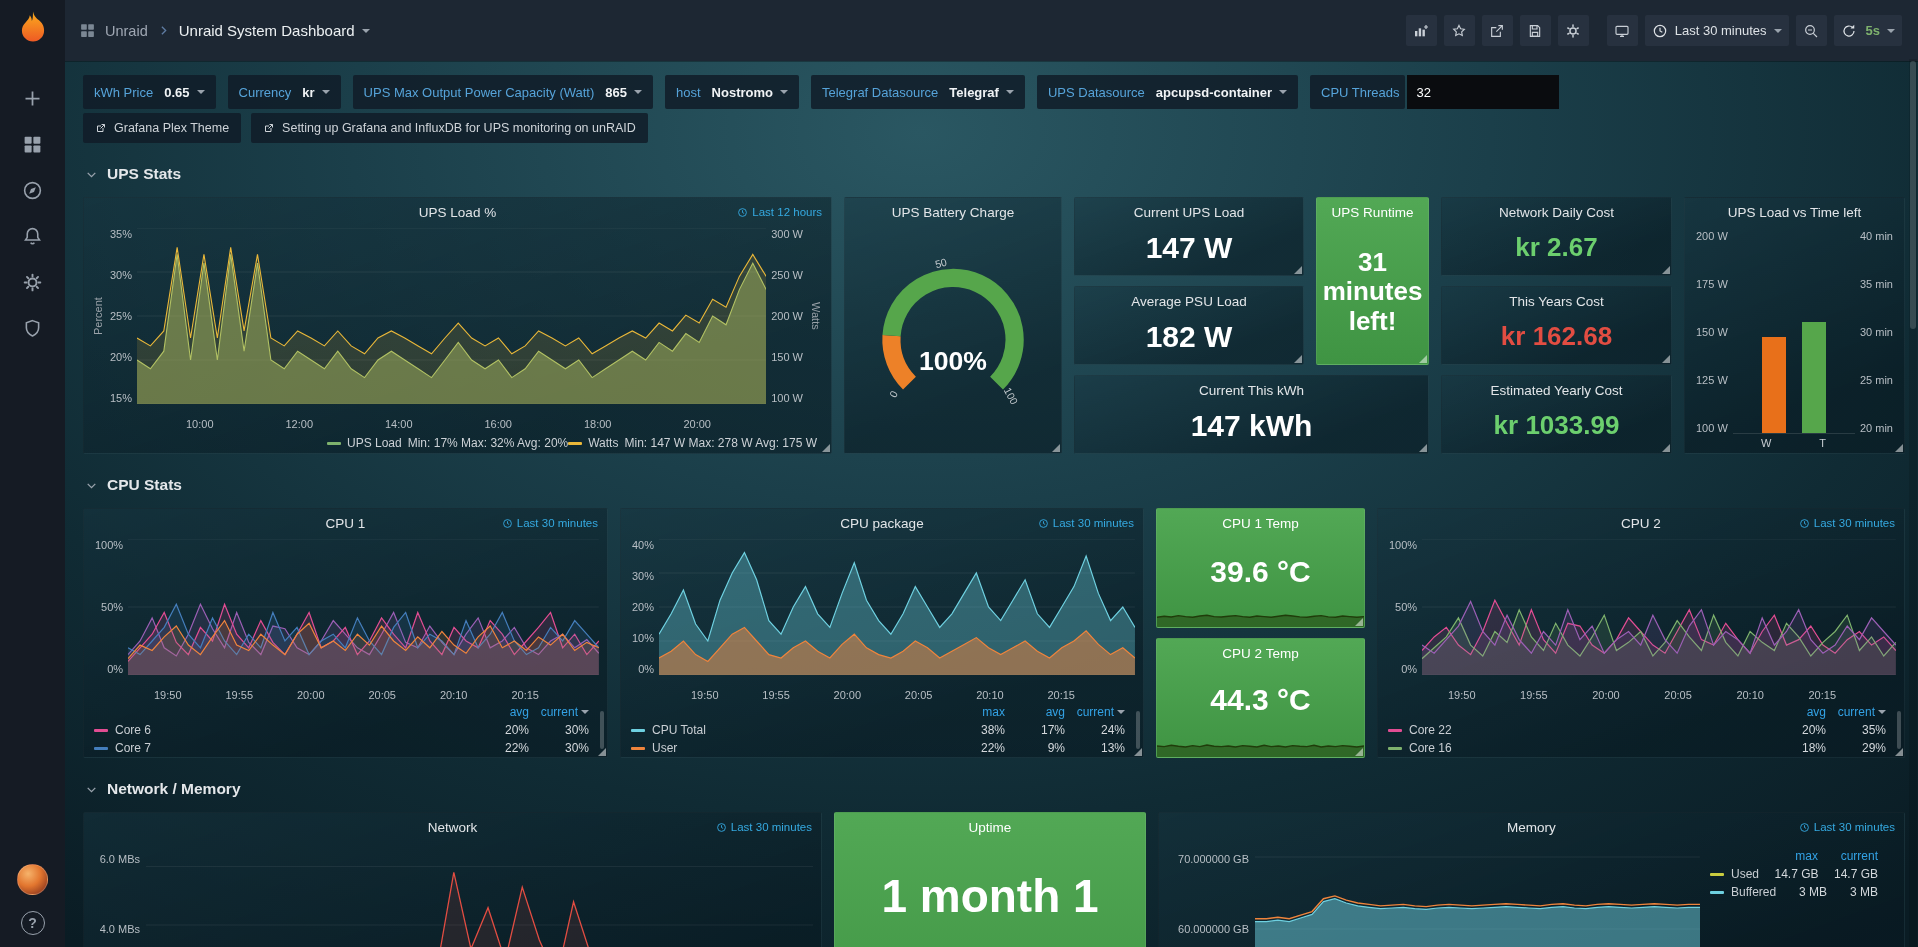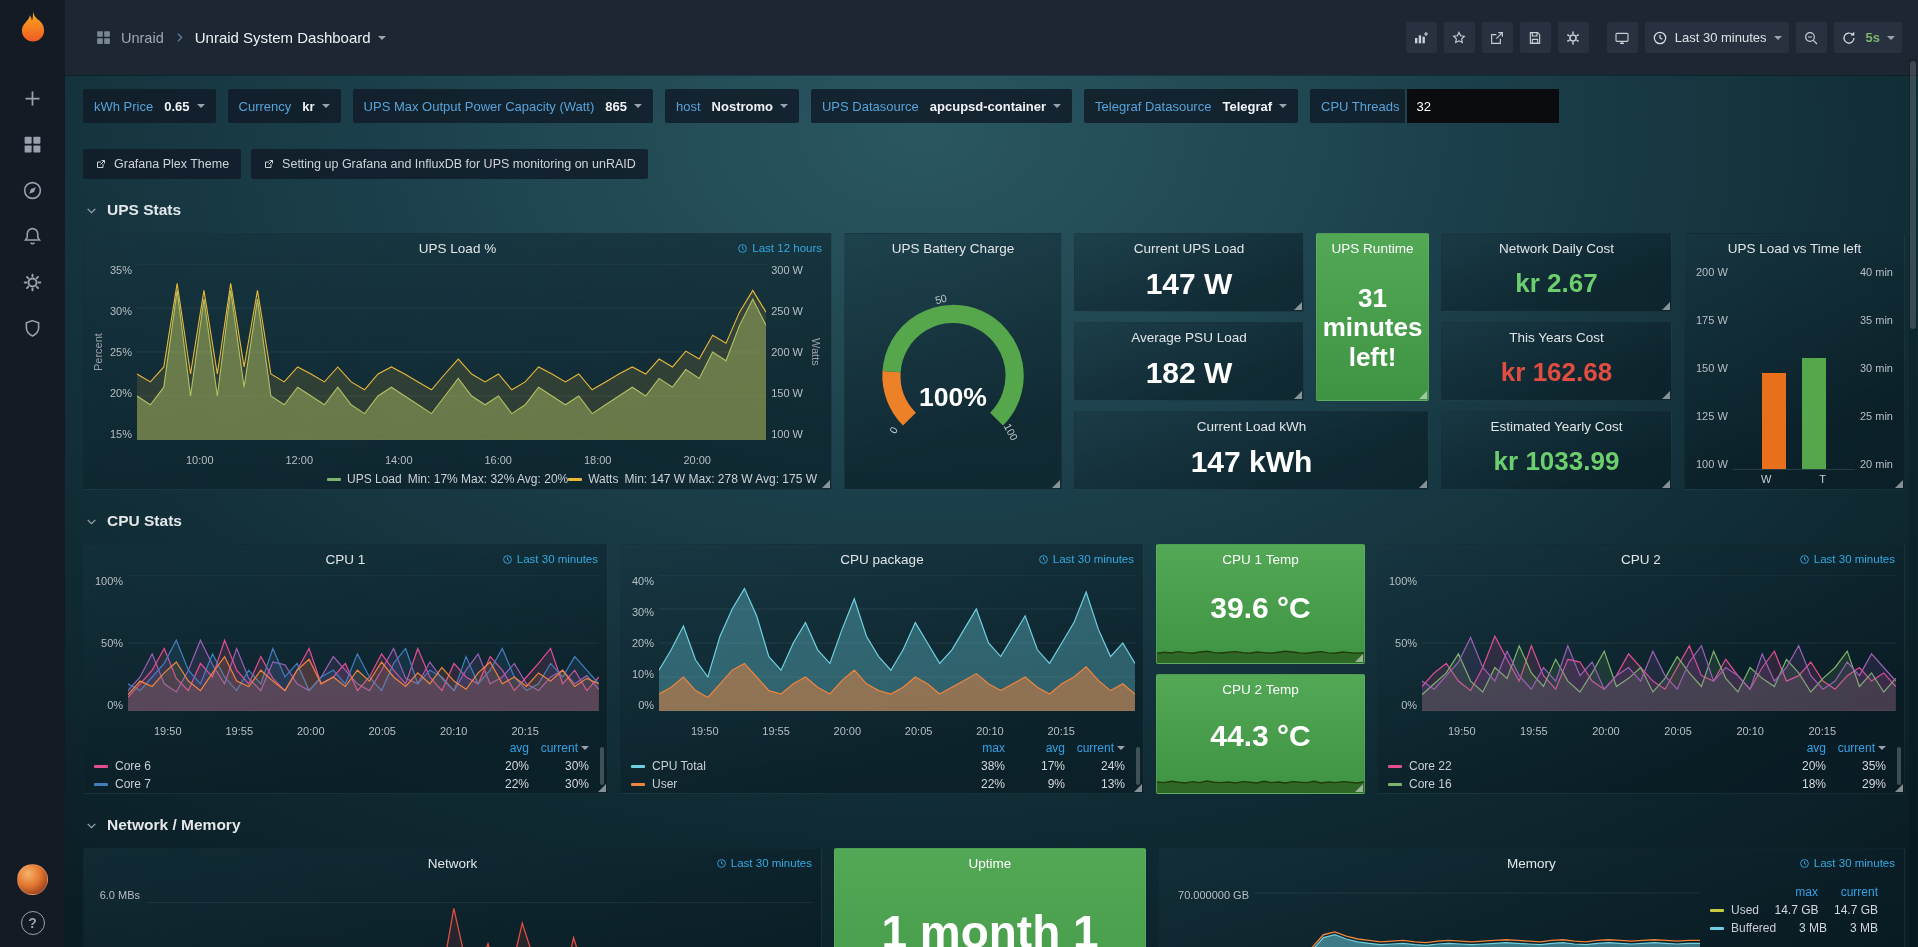--- a/index.html
+++ b/index.html
@@ -13,41 +13,41 @@
   .logo{width:38px;height:38px;margin-bottom:28px;cursor:pointer}
   .side-btn{width:42px;height:46px;display:flex;align-items:center;justify-content:center;color:#98a1ac;cursor:pointer}
   .side-btn svg{width:21px;height:21px}
   .side-spacer{flex:1}
   .avatar{width:31px;height:31px;border-radius:50%;margin-bottom:16px;cursor:pointer;
     background:radial-gradient(circle at 35% 30%, #f6b36b 0%, #e2762f 45%, #9c4220 80%, #6e2c14 100%);
     border:1px solid rgba(255,255,255,.18)}
   .help-circle{width:24px;height:24px;border-radius:50%;border:1.6px solid #98a1ac;color:#98a1ac;display:flex;align-items:center;justify-content:center;font-size:14px;font-weight:700;cursor:pointer}
   
   .main{margin-left:65px}
-  .navbar{height:75px;background:#1d2733;display:flex;align-items:center;justify-content:space-between;padding:0 16px 0 30px;box-shadow:0 1px 0 rgba(0,0,0,.3)}
+  .navbar{height:61px;background:#1d2733;display:flex;align-items:center;justify-content:space-between;padding:0 16px 0 14px;box-shadow:0 1px 0 rgba(0,0,0,.3)}
   .crumbs{display:flex;align-items:center;gap:9px}
   .crumb-icon{color:#7b8794}
   .crumb-root{color:#9fa7b3;font-size:14.5px;cursor:pointer}
   .crumb-sep{color:#5f7ca3}
   .crumb-title{color:#ecEFF1;color:#ecf0f2;font-size:15px;font-weight:400;cursor:pointer;display:flex;align-items:center;gap:7px}
   .nav-actions{display:flex;align-items:center}
   .nbtn{height:31px;min-width:31px;background:#27313f;border-radius:2px;display:flex;align-items:center;justify-content:center;color:#c9cfd6;cursor:pointer;padding:0 7px;margin-left:7px}
   .nbtn svg{width:16px;height:16px}
   .nbtn.gap{margin-left:18px}
   .picker{gap:7px;font-size:13px;color:#dde1e5;font-weight:500}
   .refresh-text{color:#7EB26D;font-weight:700;margin-left:2px}
   .tri{width:0;height:0;border-left:4px solid transparent;border-right:4px solid transparent;border-top:4px solid #9aa3ad;display:inline-block}
   
   .content{padding:14px 13px 0 18px}
   .var-row{display:flex;gap:12px;align-items:center}
   .chip{display:flex;align-items:center;background:rgba(17,28,40,.85);border-radius:2px;height:34px}
   .chip-label{padding:0 5px 0 11px;color:#56a3d9;font-size:13px;white-space:nowrap}
   .chip-value{padding:0 11px 0 6px;color:#f0f3f5;font-size:13px;font-weight:600;display:flex;align-items:center;gap:7px;cursor:pointer;white-space:nowrap}
   .threads-input{width:152px;height:34px;background:#0a0c0f;border:none;outline:none;color:#fff;font-size:13px;padding:0 10px;font-family:inherit}
-  .links-row{display:flex;gap:10px;margin-top:26px}
+  .links-row{display:flex;gap:10px;margin-top:4px}
   .link-btn{display:flex;align-items:center;gap:7px;background:rgba(17,28,40,.85);height:30px;padding:0 12px;font-size:12.5px;color:#ced3d8;border-radius:2px;cursor:pointer;white-space:nowrap}
   .link-btn svg{width:12px;height:12px}
   .row-head{display:flex;align-items:center;gap:9px;margin:18px 0 10px 2px;cursor:pointer;height:26px}
   .row-head h2{font-size:15.5px;color:#e4e7ea;font-weight:700}
   .row-head svg{width:13px;height:13px;color:#9aa3ad}
   
   .grid{display:grid}
   .ups-row{grid-template-columns:749px 218px 230px 113px 231px 221px;grid-template-rows:79px 79px 79px;gap:10px 12px}
   .cpu-row{grid-template-columns:525px 524px 209px 528px;grid-template-rows:120px 120px;gap:10px 12px}
   .net-row{grid-template-columns:739px 312px 747px;grid-template-rows:240px;gap:12px}
@@ -288,30 +288,30 @@
           </span>
       </div>
       <div class="chip">
         <span class="chip-label">host</span>
         <span class="chip-value">
             <span>Nostromo</span>
             <i class="tri"></i>
           </span>
       </div>
       <div class="chip">
+        <span class="chip-label">Telegraf Datasource</span>
+        <span class="chip-value">
+            <span>Telegraf</span>
+            <i class="tri"></i>
+          </span>
+      </div>
+      <div class="chip">
         <span class="chip-label">UPS Datasource</span>
         <span class="chip-value">
             <span>apcupsd-container</span>
-            <i class="tri"></i>
-          </span>
-      </div>
-      <div class="chip">
-        <span class="chip-label">Telegraf Datasource</span>
-        <span class="chip-value">
-            <span>Telegraf</span>
             <i class="tri"></i>
           </span>
       </div>
       <div class="chip">
         <span class="chip-label">CPU Threads</span>
       </div>
       <input class="threads-input" style="margin-left: -10px;" value="32">
     </div>
 
     <div class="links-row">
@@ -440,21 +440,21 @@
         <i class="rsz"></i>
       </section>
 
       <section class="panel" style="grid-area:2/5/3/6">
         <h3 class="p-title">This Years Cost</h3>
         <div class="stat-value cost" style="color: rgb(226, 77, 66);">kr 162.68</div>
         <i class="rsz"></i>
       </section>
 
       <section class="panel" style="grid-area:3/3/4/5">
-        <h3 class="p-title">Current Load kWh</h3>
+        <h3 class="p-title">Current This kWh</h3>
         <div class="stat-value">147 kWh</div>
         <i class="rsz"></i>
       </section>
 
       <section class="panel" style="grid-area:3/5/4/6">
         <h3 class="p-title">Estimated Yearly Cost</h3>
         <div class="stat-value cost" style="color: rgb(108, 207, 110);">kr 1033.99</div>
         <i class="rsz"></i>
       </section>
 

